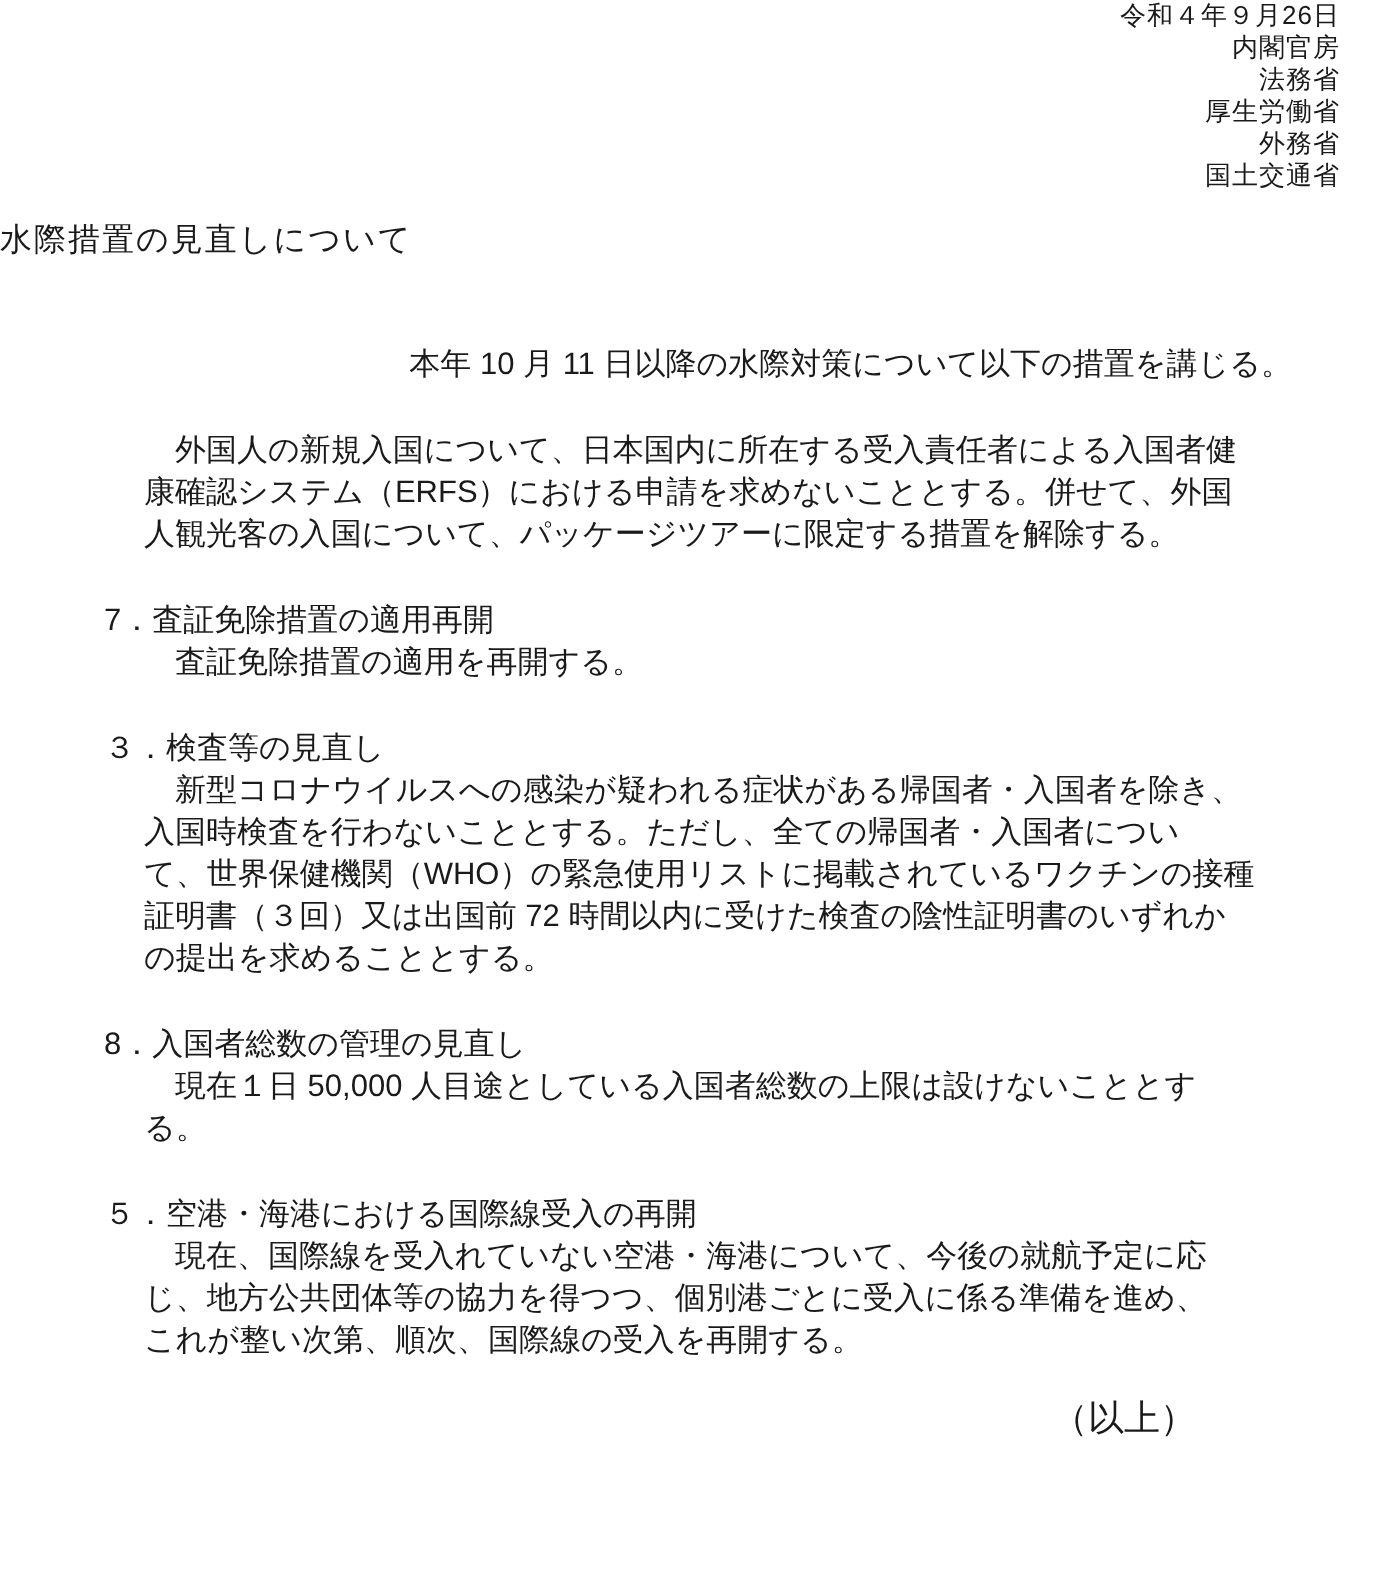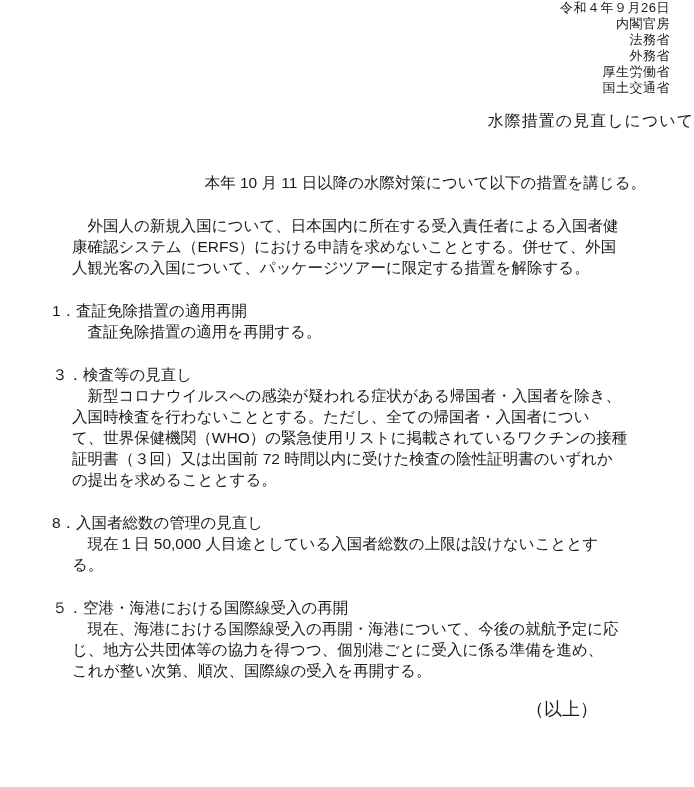--- a/index.html
+++ b/index.html
@@ -18,21 +18,21 @@
   }
   .header-block {
     text-align: right;
     margin-right: 24px;
     font-size: 13px;
     line-height: 16px;
     letter-spacing: 0.5px;
   }
   .doc-title {
     margin-top: 14px;
-    text-align: right;
+    text-align: left;
     font-size: 16px;
     line-height: 21px;
     letter-spacing: 1px;
   }
   .intro {
     margin: 41px 48px 0 52px;
     font-size: 15.5px;
     line-height: 21px;
     white-space: pre-line;
     text-align: right;
@@ -63,60 +63,60 @@
 </style>
 </head>
 <body>
 
 <div class="page">
 
   <div class="header-block">
     <div>令和４年９月26日</div>
     <div>内閣官房</div>
     <div>法務省</div>
+    <div>厚生労働省</div>
     <div>外務省</div>
-    <div>厚生労働省</div>
     <div>国土交通省</div>
   </div>
 
   <div class="doc-title">水際措置の見直しについて</div>
 
   <div class="intro">　本年 10 月 11 日以降の水際対策について以下の措置を講じる。</div>
 
   <div class="content">
 
     <div class="section">
       <div class="sec-body">　外国人の新規入国について、日本国内に所在する受入責任者による入国者健
 康確認システム（ERFS）における申請を求めないこととする。併せて、外国
 人観光客の入国について、パッケージツアーに限定する措置を解除する。</div>
     </div>
 
     <div class="section">
-      <div class="sec-head">1．査証免除措置の適用再開</div>
+      <div class="sec-head">7．査証免除措置の適用再開</div>
       <div class="sec-body">　査証免除措置の適用を再開する。</div>
     </div>
 
     <div class="section">
       <div class="sec-head">３．検査等の見直し</div>
       <div class="sec-body">　新型コロナウイルスへの感染が疑われる症状がある帰国者・入国者を除き、
 入国時検査を行わないこととする。ただし、全ての帰国者・入国者につい
 て、世界保健機関（WHO）の緊急使用リストに掲載されているワクチンの接種
 証明書（３回）又は出国前 72 時間以内に受けた検査の陰性証明書のいずれか
 の提出を求めることとする。</div>
     </div>
 
     <div class="section">
       <div class="sec-head">8．入国者総数の管理の見直し</div>
       <div class="sec-body">　現在１日 50,000 人目途としている入国者総数の上限は設けないこととす
 る。</div>
     </div>
 
     <div class="section">
       <div class="sec-head">５．空港・海港における国際線受入の再開</div>
-      <div class="sec-body">　現在、海港における国際線受入の再開・海港について、今後の就航予定に応
+      <div class="sec-body">　現在、国際線を受入れていない空港・海港について、今後の就航予定に応
 じ、地方公共団体等の協力を得つつ、個別港ごとに受入に係る準備を進め、
 これが整い次第、順次、国際線の受入を再開する。</div>
     </div>
 
     <div class="closing">（以上）</div>
 
   </div>
 
 </div>
 

